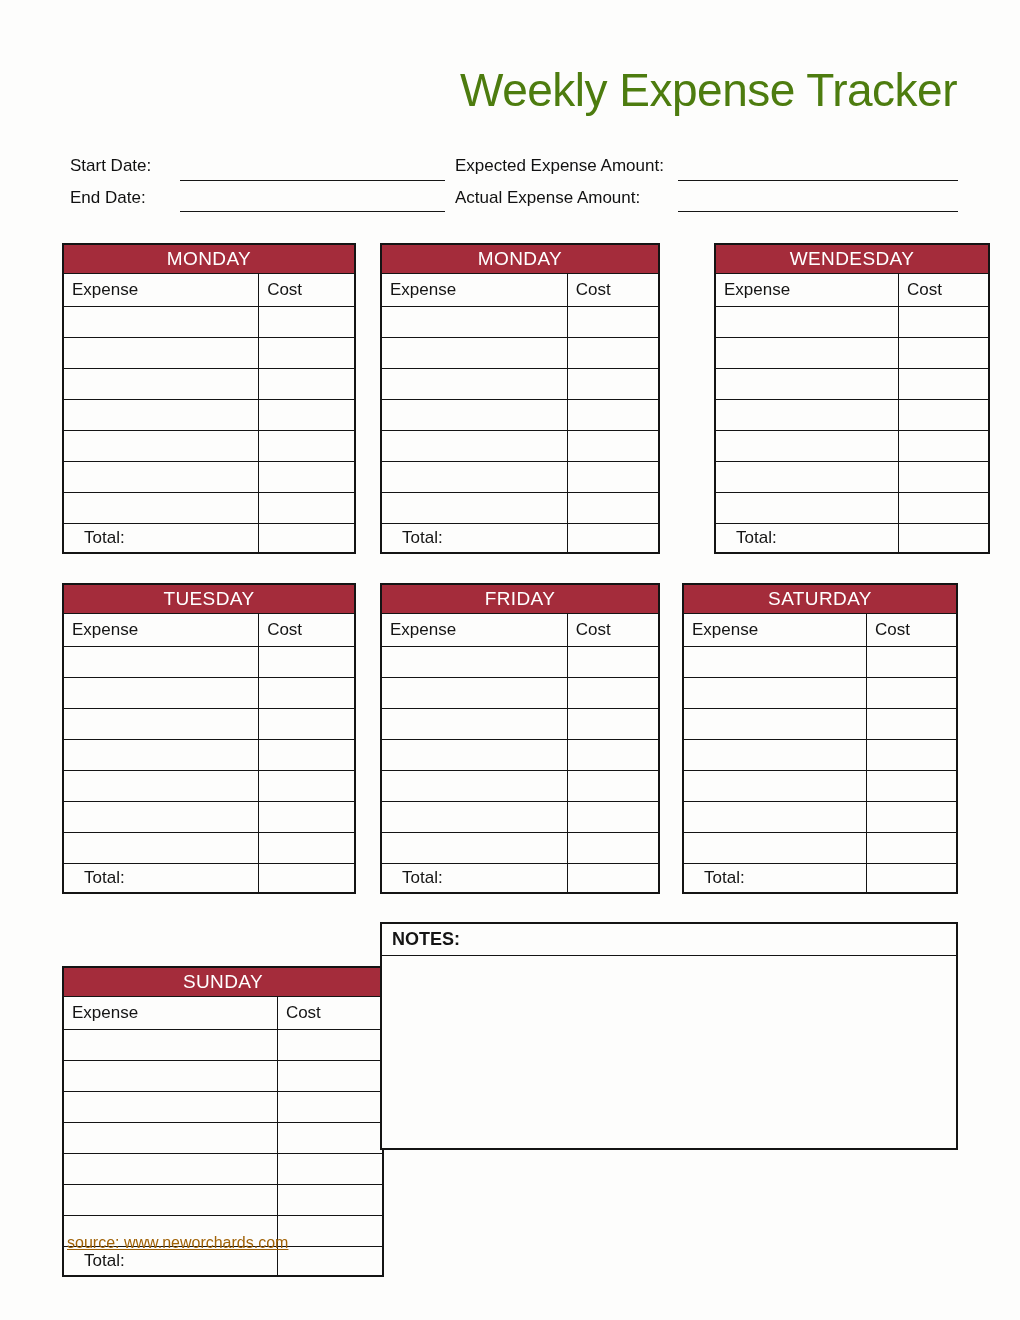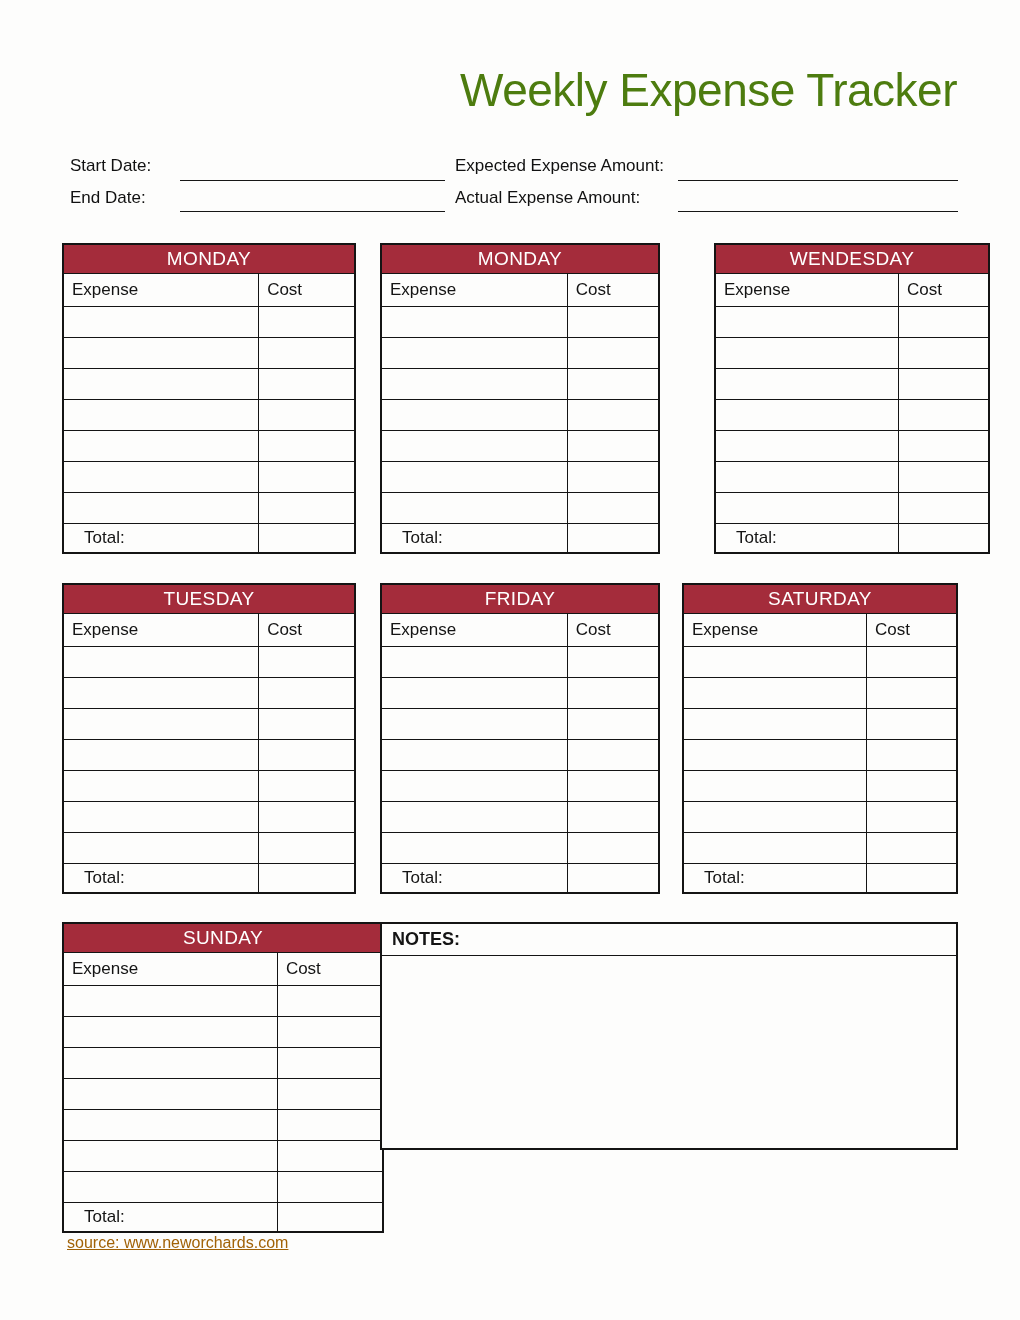--- a/index.html
+++ b/index.html
@@ -48,21 +48,21 @@
   #line-actual   { left: 678px; top: 211px; width: 280px; }
 
   
   .day-table { position: absolute; }
   .pos-mon { left: 62px;  top: 243px; width: 294px; }
   .pos-tue { left: 380px; top: 243px; width: 280px; }
   .pos-wed { left: 714px; top: 243px; width: 276px; }
   .pos-thu { left: 62px;  top: 583px; width: 294px; }
   .pos-fri { left: 380px; top: 583px; width: 280px; }
   .pos-sat { left: 682px; top: 583px; width: 276px; }
-  .pos-sun { left: 62px;  top: 922px; width: 322px; }
+  .pos-sun { left: 62px;  top: 966px; width: 322px; }
 
   .day-table table {
     width: 100%;
     border-collapse: collapse;
     table-layout: fixed;
     border: 2px solid #141414;
   }
   .day-table col.c-exp  { width: 67%; }
   .day-table col.c-cost { width: 33%; }
   .day-table th, .day-table td {

